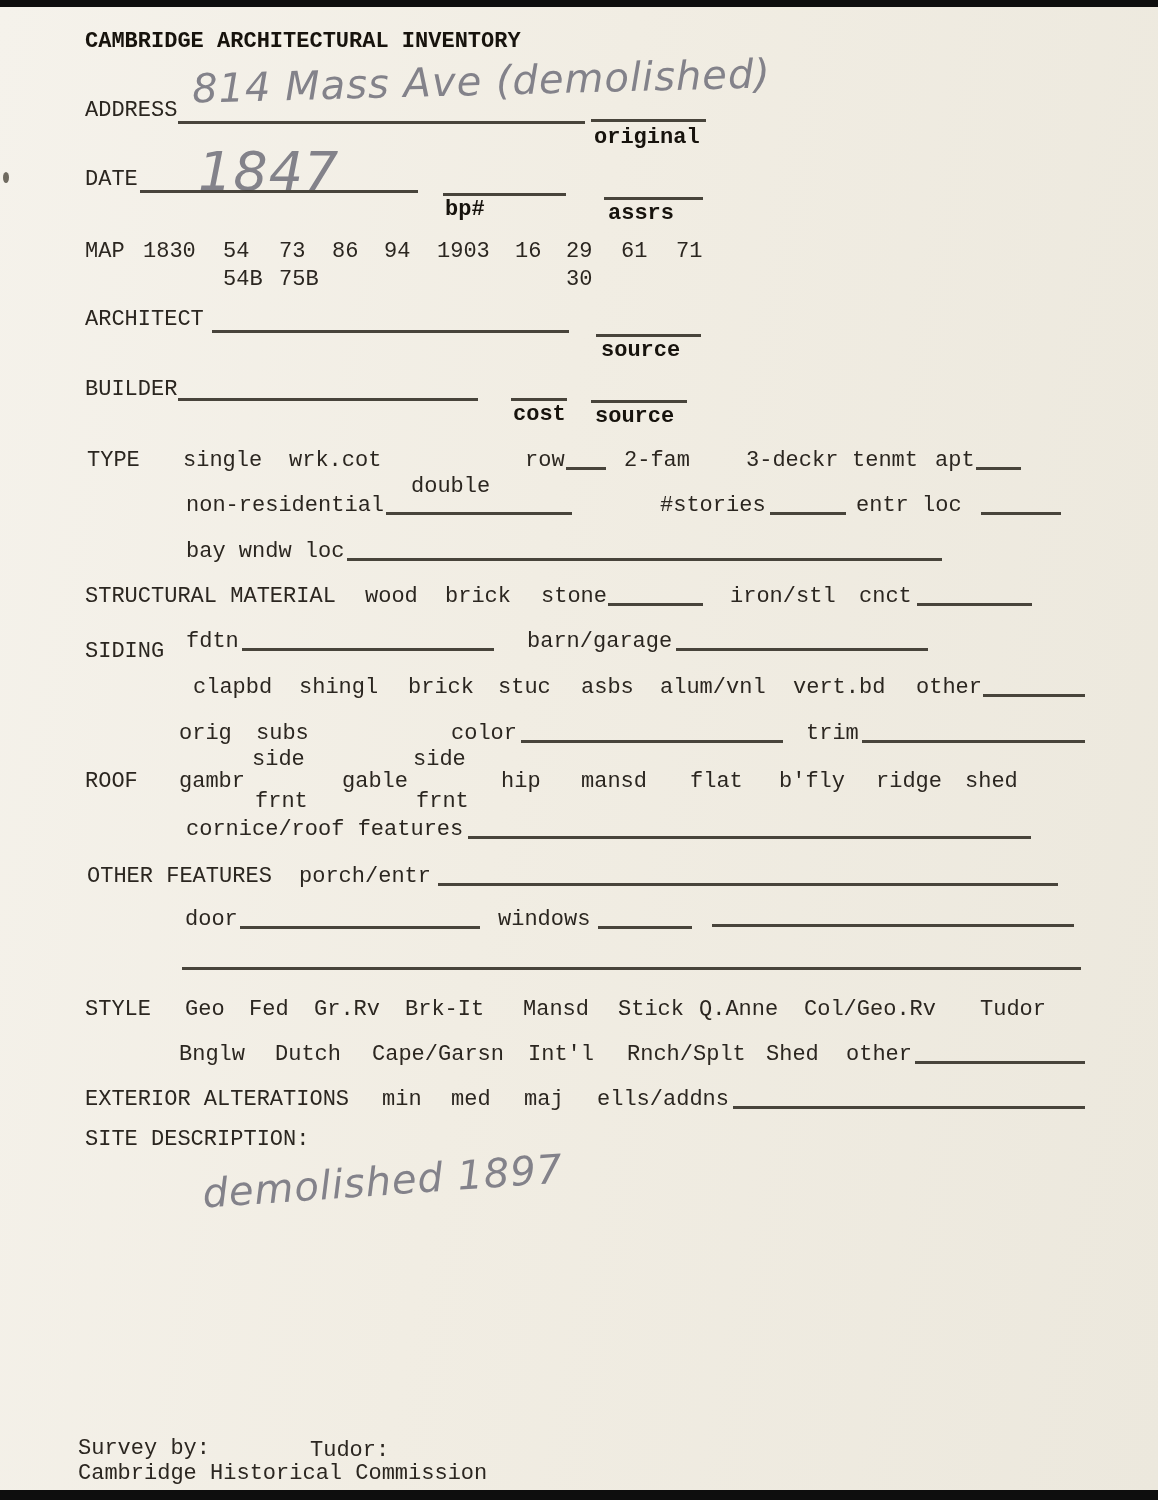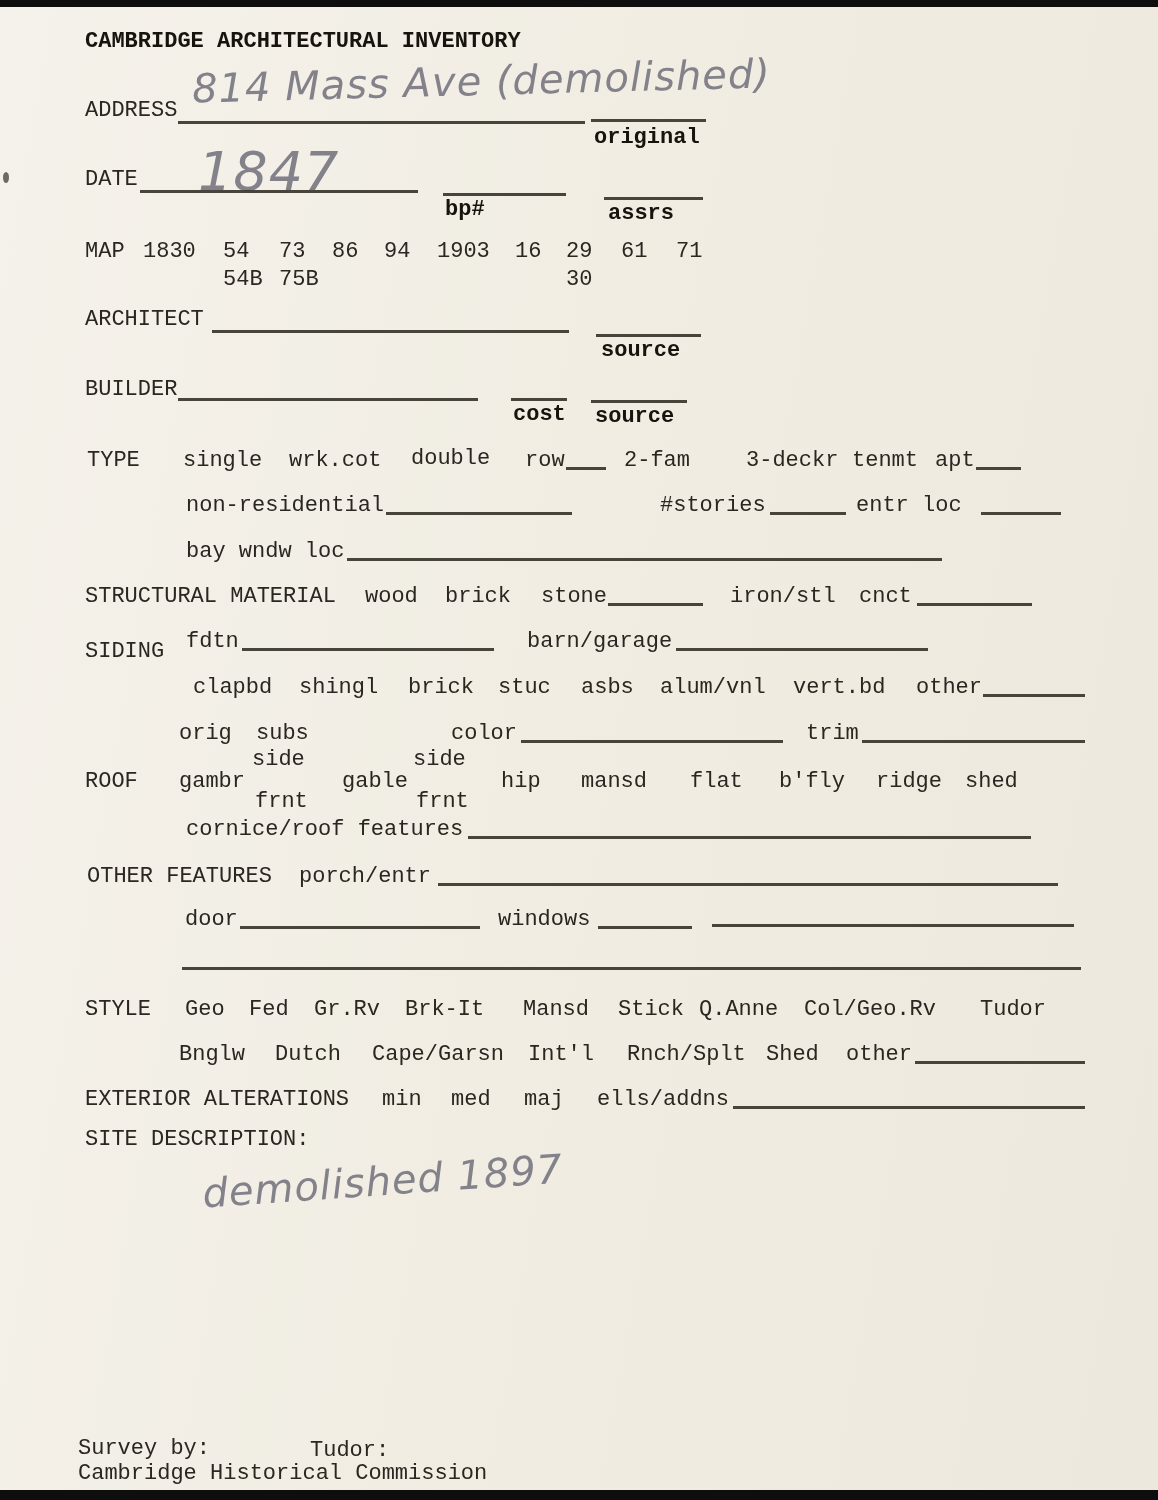--- a/index.html
+++ b/index.html
@@ -65,21 +65,21 @@
   <span class="t" style="left:85px;top:378px">BUILDER</span>
   <div class="ln" style="left:178px;top:398px;width:300px"></div>
   <div class="ln" style="left:511px;top:398px;width:56px"></div>
   <span class="t b" style="left:513px;top:403px">cost</span>
   <div class="ln" style="left:591px;top:400px;width:96px"></div>
   <span class="t b" style="left:595px;top:405px">source</span>
 
   <span class="t" style="left:87px;top:449px">TYPE</span>
   <span class="t" style="left:183px;top:449px">single</span>
   <span class="t" style="left:289px;top:449px">wrk.cot</span>
-  <span class="t" style="left:411px;top:447px">double</span>
+  <span class="t" style="left:411px;top:475px">double</span>
   <span class="t" style="left:525px;top:449px">row</span>
   <div class="ln" style="left:566px;top:467px;width:40px"></div>
   <span class="t" style="left:624px;top:449px">2-fam</span>
   <span class="t" style="left:746px;top:449px">3-deckr</span>
   <span class="t" style="left:852px;top:449px">tenmt</span>
   <span class="t" style="left:935px;top:449px">apt</span>
   <div class="ln" style="left:976px;top:467px;width:45px"></div>
 
   <span class="t" style="left:186px;top:494px">non-residential</span>
   <div class="ln" style="left:386px;top:512px;width:186px"></div>

